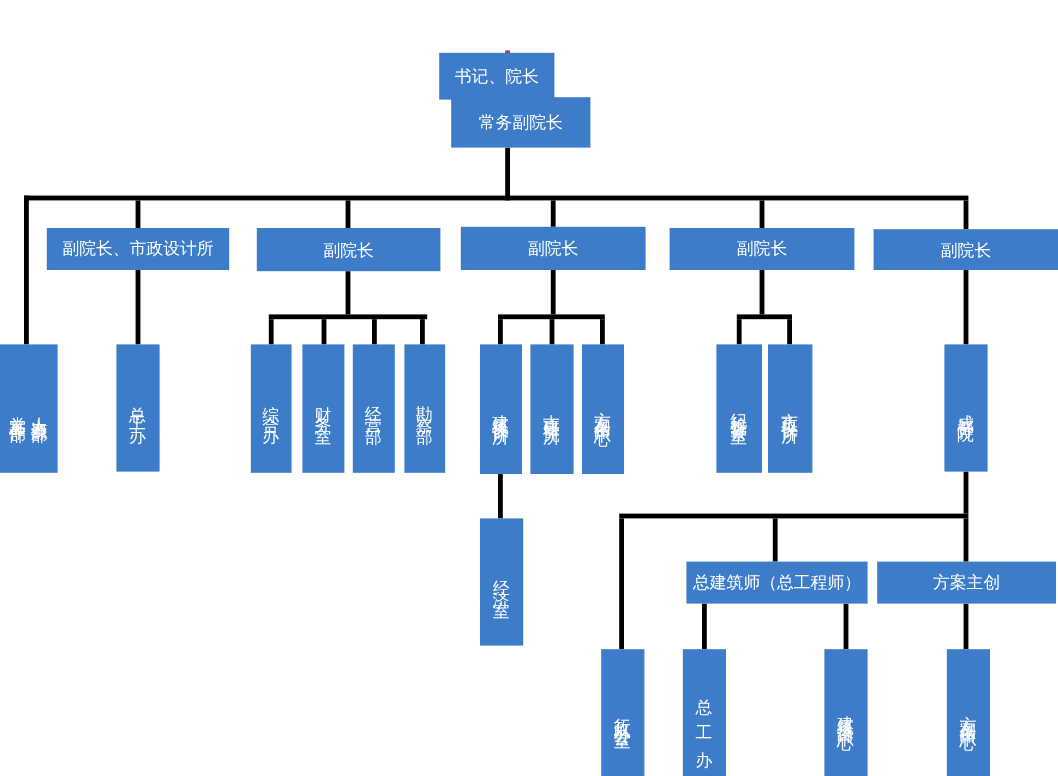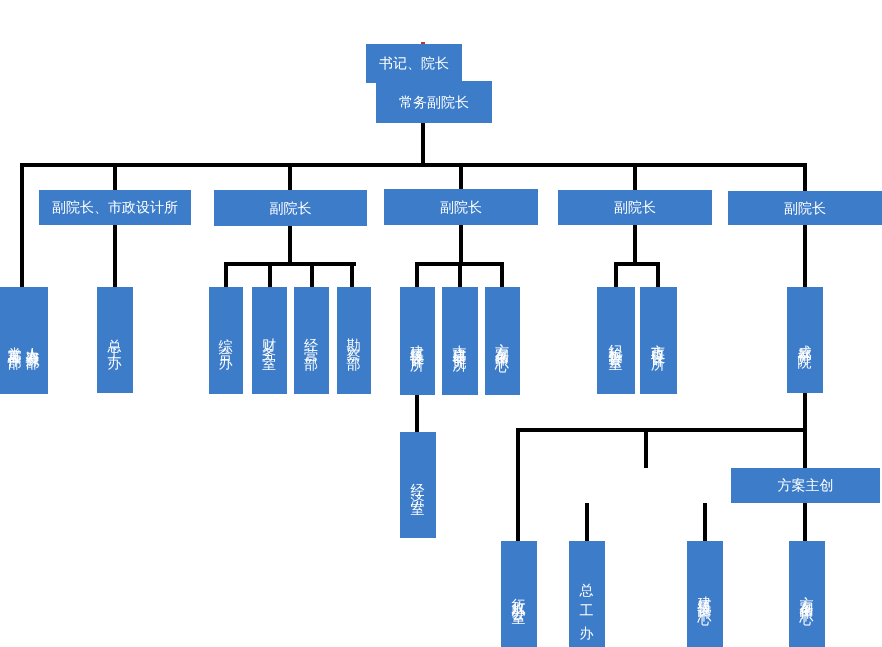--- a/index.html
+++ b/index.html
@@ -156,20 +156,23 @@
   </div>
 
   <div class="node v" style="left:787px; top:287px; width:36px; height:106px;">
     <span>成都分院</span>
   </div>
 
   <div class="node v spread" style="left:400px; top:432px; width:36px; height:106px;">
     <span>经济室</span>
   </div>
 
+  <div class="node h" style="left:572px; top:468px; width:151px; height:35px;">
+    <span>总建筑师（总工程师）</span>
+  </div>
   <div class="node h" style="left:731px; top:468px; width:149px; height:35px;">
     <span>方案主创</span>
   </div>
 
   <div class="node v" style="left:501px; top:541px; width:36px; height:106px;">
     <span>行政办公室</span>
   </div>
   <div class="node v" style="left:569px; top:541px; width:36px; height:106px;">
     <span>总 工 办</span>
   </div>

